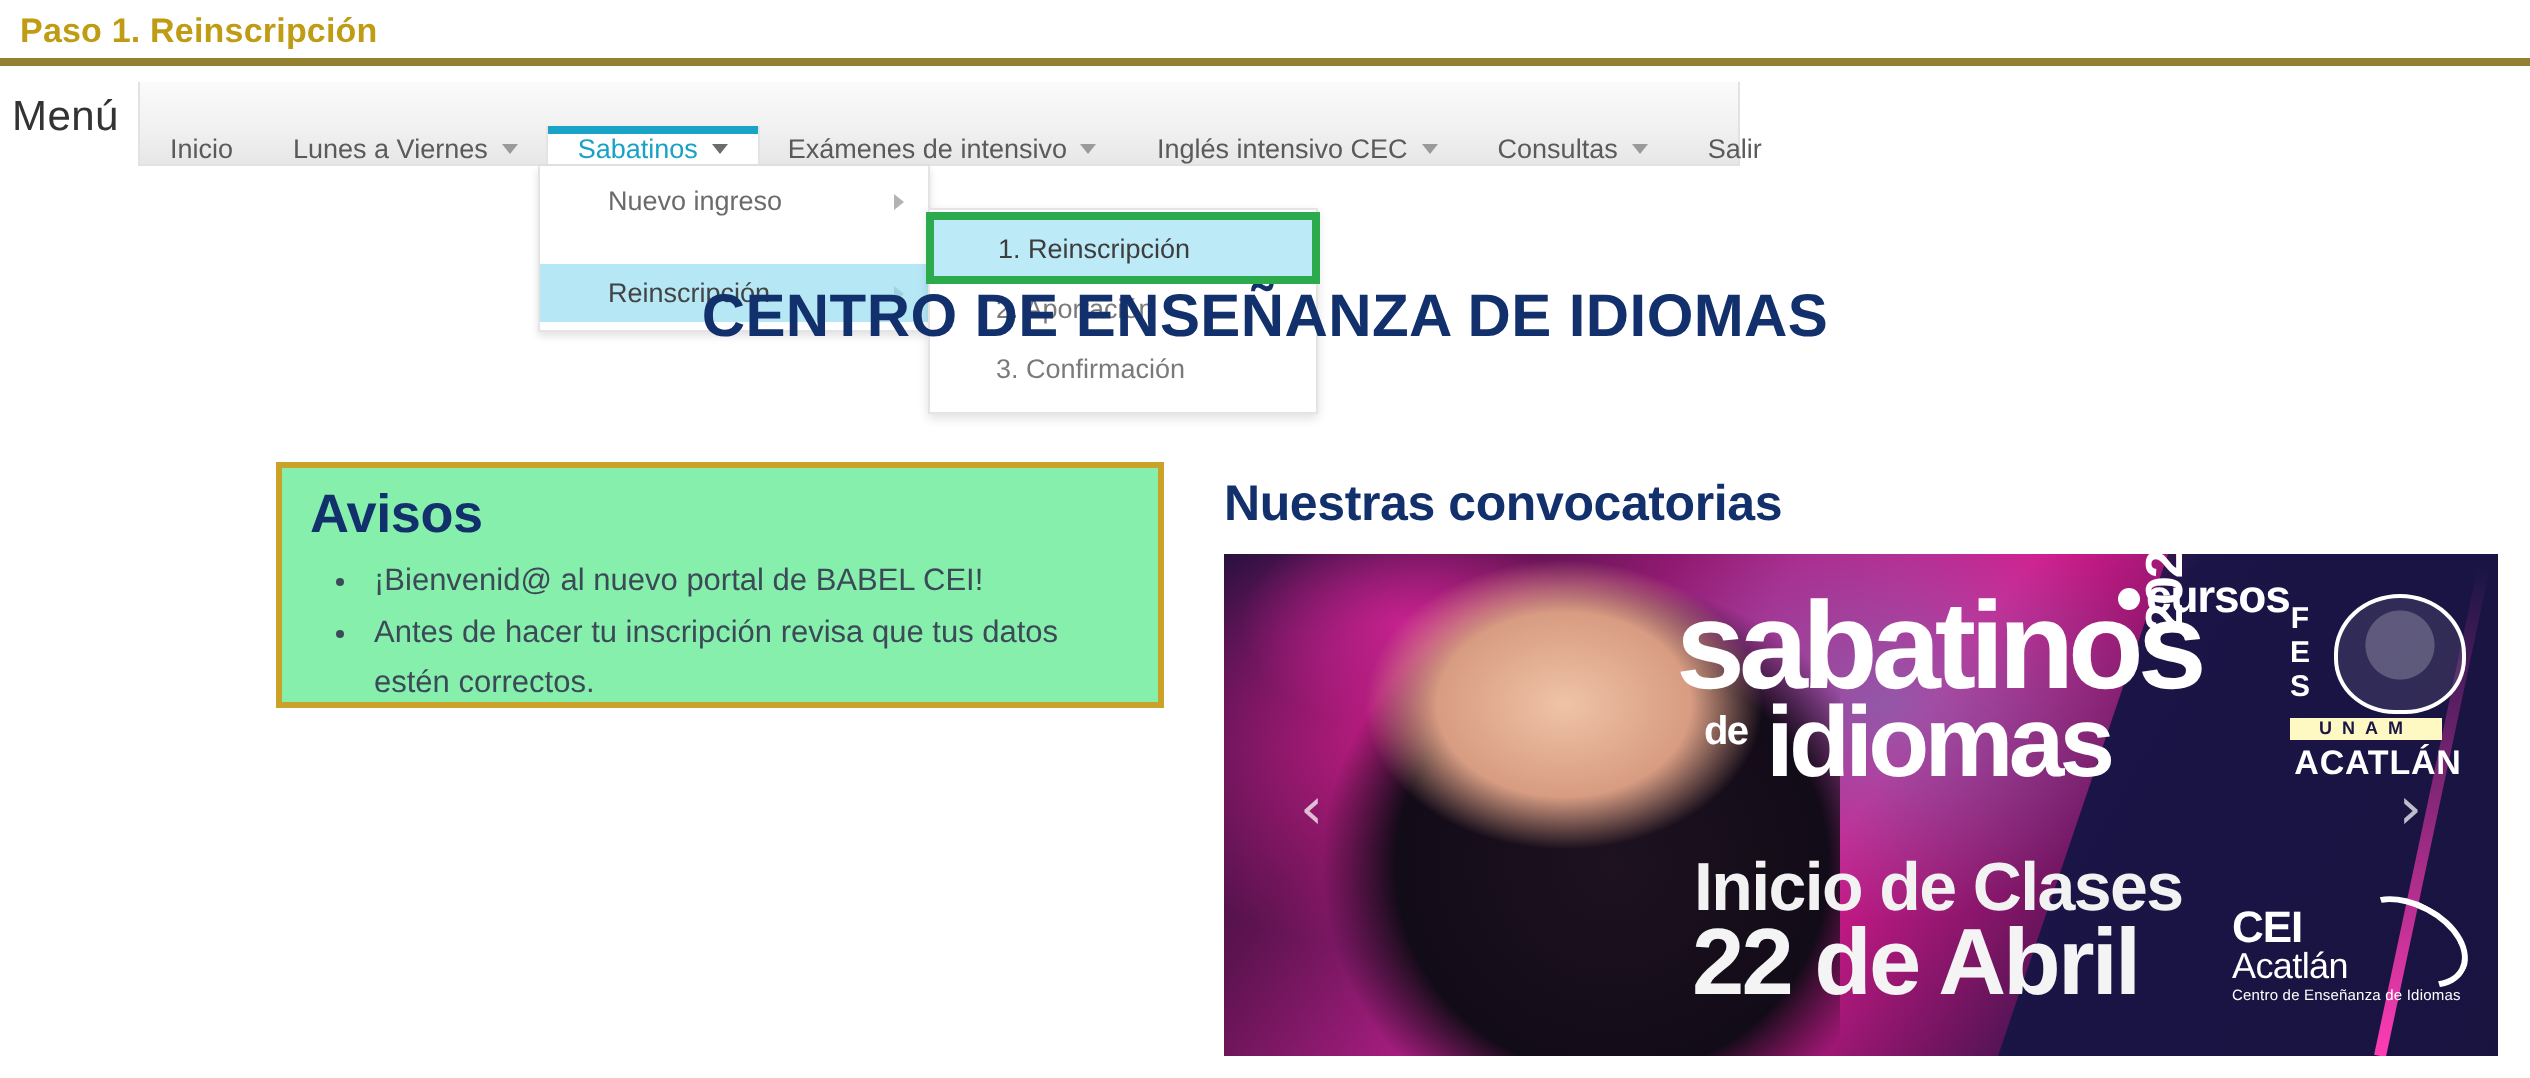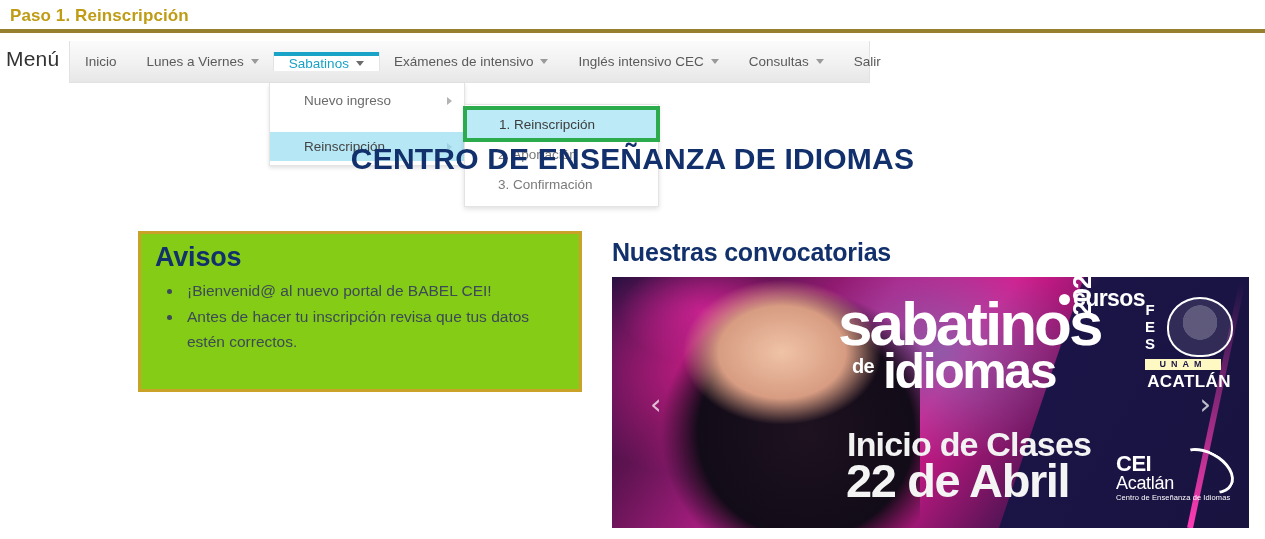--- a/index.html
+++ b/index.html
@@ -44,21 +44,21 @@
   }
   .navbar {
     position: absolute;
     left: 69px; top: 41px;
     height: 42px;
     background: linear-gradient(to bottom, #fbfbfb 0%, #f1f1f1 55%, #e7e7e7 100%);
     border: 1px solid #e2e2e2;
     border-top: none;
     box-sizing: border-box;
     display: flex;
-    align-items: center;
+    align-items: flex-end;
     width: 801px;
   }
   .nav-item {
     display: flex;
     align-items: center;
     gap: 7px;
     padding: 0 15px;
     font-size: 13.5px;
     color: #5a5a5a;
     cursor: pointer;
@@ -159,22 +159,22 @@
     color: #12306b;
     letter-spacing: .2px;
     z-index: 1;
   }
 
   
   .avisos {
     position: absolute;
     left: 138px; top: 231px;
     width: 444px;
-    height: 161px;
-    background: #84cc16;
+    height: 123px;
+    background: #86efac;
     border: 3px solid #c9a227;
     box-sizing: border-box;
     padding: 6px 14px 10px 14px;
   }
   .avisos-title {
     font-size: 27px;
     font-weight: bold;
     color: #12306b;
     line-height: 34px;
     letter-spacing: -0.2px;

